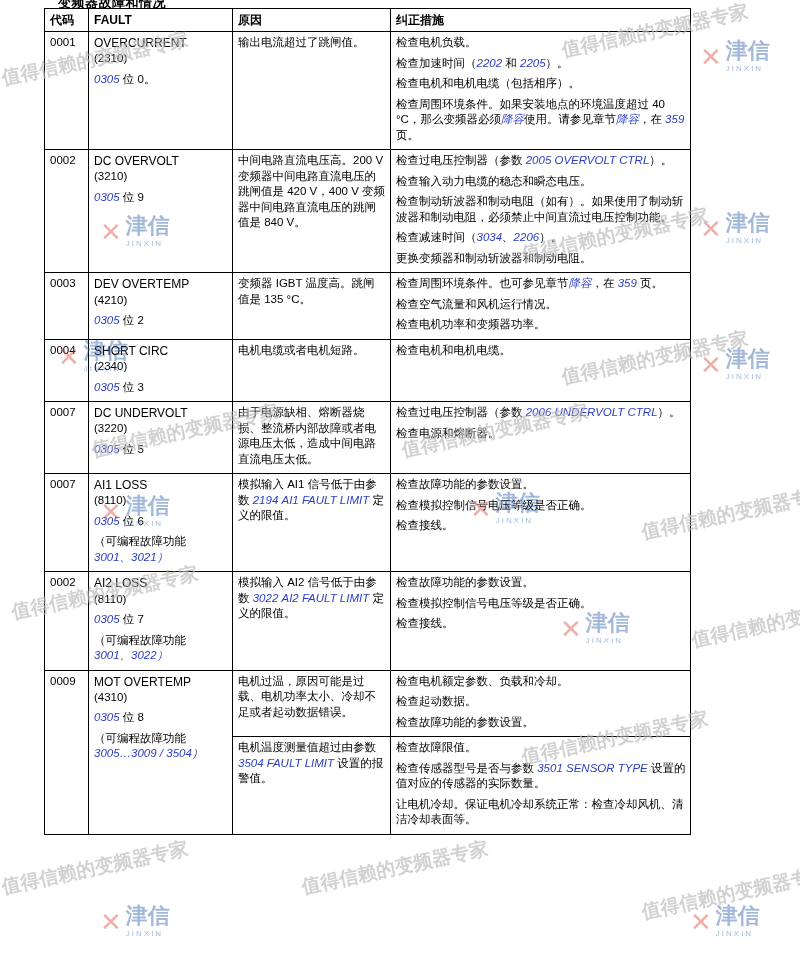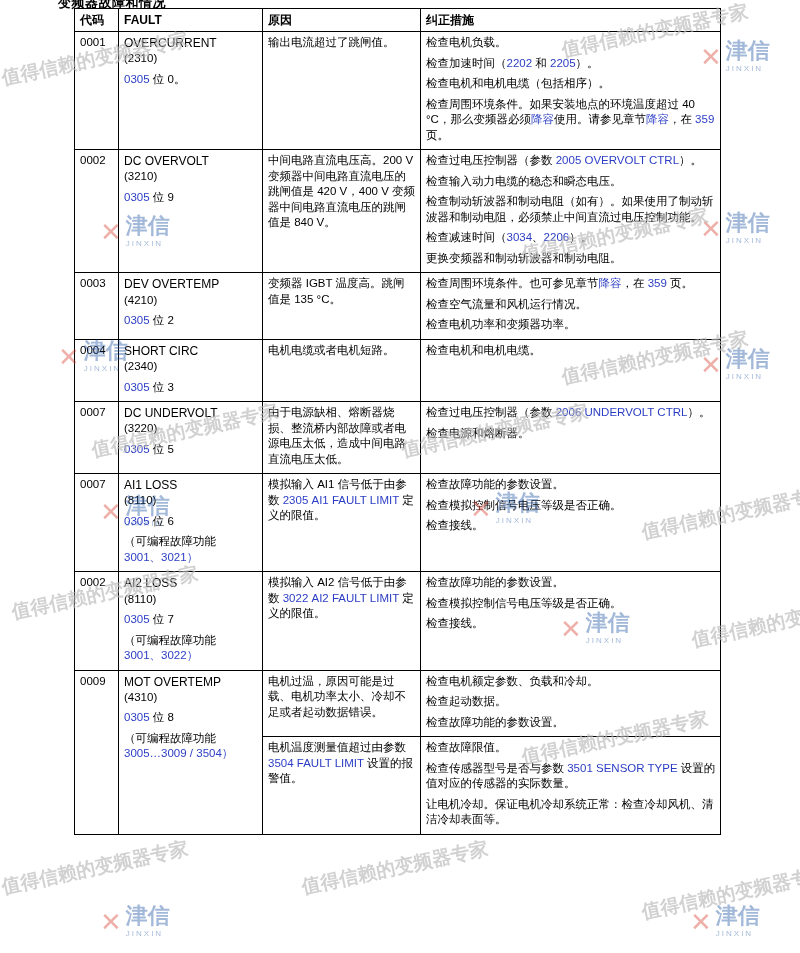--- a/index.html
+++ b/index.html
@@ -26,21 +26,21 @@
     top: -6px;
     left: 58px;
     font-size: 13px;
     font-weight: bold;
     letter-spacing: 0.5px;
     color: #000;
   }
   table.fault-table {
     position: absolute;
     top: 8px;
-    left: 74px;
+    left: 44px;
     width: 646px;
     border-collapse: collapse;
     table-layout: fixed;
     background: transparent;
   }
   table.fault-table col.c1 { width: 44px; }
   table.fault-table col.c2 { width: 144px; }
   table.fault-table col.c3 { width: 158px; }
   table.fault-table col.c4 { width: 300px; }
 
@@ -63,20 +63,21 @@
     font-size: 11.5px;
   }
   .fault-name {
     font-size: 12px;
   }
   .fault-sub {
     font-size: 11.5px;
   }
   .param {
     color: #2b3dc4;
+    font-style: italic;
   }
   .blk { display: block; }
   .sp { margin-top: 5px; }
 
   
   .wm {
     position: absolute;
     pointer-events: none;
     user-select: none;
     z-index: 5;
@@ -314,21 +315,21 @@
 
       <tr>
         <td class="code-cell">0007</td>
         <td>
           <span class="blk fault-name">AI1 LOSS</span>
           <span class="blk fault-sub">(8110)</span>
           <span class="blk fault-sub sp"><span class="param">0305</span> <span>位 6</span></span>
           <span class="blk fault-sub sp">（可编程故障功能</span>
           <span class="blk fault-sub param">3001、3021）</span>
         </td>
-        <td>模拟输入 AI1 信号低于由参数 <span class="param">2305 AI1 FAULT LIMIT</span> 定义的限值。</td>
+        <td>模拟输入 AI1 信号低于由参数 <span class="param">2194 AI1 FAULT LIMIT</span> 定义的限值。</td>
         <td>
           <span class="blk">检查故障功能的参数设置。</span>
           <span class="blk sp">检查模拟控制信号电压等级是否正确。</span>
           <span class="blk sp">检查接线。</span>
         </td>
       </tr>
 
       <tr>
         <td class="code-cell">0002</td>
         <td>

